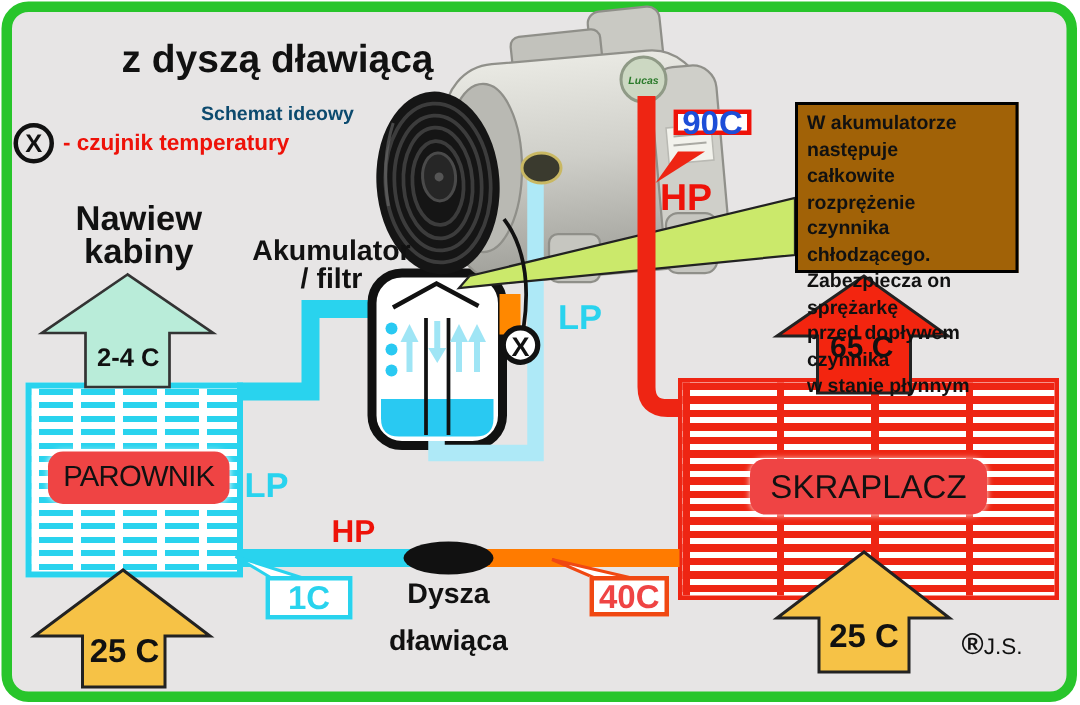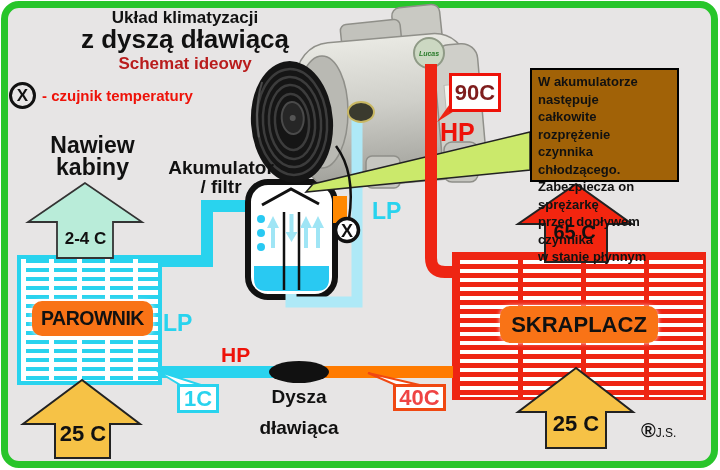--- a/index.html
+++ b/index.html
@@ -15,22 +15,22 @@
   #parownik-box{left:17px;top:255px;width:145px;height:130px;box-sizing:border-box;
      border:4px solid #29d3ee;background:#fff;
      background-image:
        repeating-linear-gradient(90deg,#ffffff 0 5px,rgba(0,0,0,0) 5px 28px),
        repeating-linear-gradient(180deg,#29d3ee 0 4px,#ffffff 4px 9px);}
   #skraplacz-box{left:452px;top:252px;width:254px;height:148px;box-sizing:border-box;
      border:3px solid #ee2513;background:#fff;
      background-image:
        repeating-linear-gradient(90deg,#ee2513 0 5px,rgba(0,0,0,0) 5px 63px),
        repeating-linear-gradient(180deg,#ee2513 0 5px,#ffffff 5px 9px);}
-  .pill{background:#f97316;border-radius:10px;display:flex;align-items:center;justify-content:center;
-        color:#111;font-weight:bold;box-shadow:0 0 4px rgba(255,255,255,.9);}
+  .pill{background:#ef4444;border-radius:10px;display:flex;align-items:center;justify-content:center;
+        color:#111;font-weight:normal;box-shadow:0 0 4px rgba(255,255,255,.9);}
   .tagbox{background:#fff;box-sizing:border-box;display:flex;align-items:center;justify-content:center;font-weight:bold;}
   svg{position:absolute;left:0;top:0;}
   .overlay{z-index:5;}
 </style>
 </head>
 <body>
 
 <div id="stage">
   <div id="frame" class="abs"></div>
 
@@ -111,23 +111,22 @@
 
     <polygon points="157,371 182,386 204,386" fill="#fff" stroke="#29d3ee" stroke-width="2"></polygon>
     <polygon points="368,373 398,386 424,386" fill="#fff" stroke="#f04812" stroke-width="2"></polygon>
 
     <polygon points="85,183 28,222 57,222 57,258 113,258 113,222 142,222" fill="#b9ecd9" stroke="#333" stroke-width="1.8"></polygon>
     <polygon points="82,380 23,424 55,424 55,458 110,458 110,424 140,424" fill="#f6c246" stroke="#222" stroke-width="2"></polygon>
     <polygon points="576,368 518,412 546,412 546,448 606,448 606,412 633,412" fill="#f6c246" stroke="#222" stroke-width="2"></polygon>
     <polygon points="576,184 518,224 545,224 545,262 607,262 607,224 632,224" fill="#f3250f" stroke="#222" stroke-width="2"></polygon>
   </svg>
 
-  <div class="abs overlay b ctr" style="left:60px;top:8px;width:250px;font-size:17px;color:#111;">Układ klimatyzacji</div>
   <div class="abs overlay b ctr" style="left:45px;top:24px;width:280px;font-size:26px;color:#111;">z dyszą dławiącą</div>
-  <div class="abs overlay b ctr" style="left:60px;top:54px;width:250px;font-size:17px;color:#b91c1c;">Schemat ideowy</div>
+  <div class="abs overlay b ctr" style="left:60px;top:68px;width:250px;font-size:13px;color:#0c4a6e;">Schemat ideowy</div>
 
   <div class="abs overlay b ctr" style="left:9px;top:82px;width:27px;height:27px;box-sizing:border-box;border:3.5px solid #111;border-radius:50%;font-size:17px;line-height:21px;color:#111;background:#e7e5e5;">X</div>
   <div class="abs overlay b" style="left:42px;top:87px;font-size:15px;color:#ee1209;">- czujnik temperatury</div>
 
   <div class="abs overlay b ctr prel" style="left:25px;top:134px;width:135px;font-size:23px;line-height:22px;color:#111;">Nawiew
 kabiny</div>
   <div class="abs overlay b ctr" style="left:58px;top:229px;width:55px;font-size:17px;color:#111;">2-4 C</div>
 
   <div class="abs overlay b ctr prel" style="left:160px;top:158px;width:122px;font-size:19px;line-height:19px;color:#111;">Akumulator
 / filtr</div>
@@ -140,27 +139,27 @@
 w stanie płynnym</div>
 
   <div class="abs overlay pill" style="left:32px;top:301px;width:121px;height:35px;font-size:19.5px;letter-spacing:-0.5px;">PAROWNIK</div>
   <div class="abs overlay pill" style="left:500px;top:306px;width:158px;height:37px;font-size:22px;">SKRAPLACZ</div>
 
   <div class="abs overlay b" style="left:163px;top:310px;font-size:23px;color:#29d3ee;">LP</div>
   <div class="abs overlay b" style="left:372px;top:198px;font-size:23px;color:#29d3ee;">LP</div>
   <div class="abs overlay b" style="left:440px;top:118px;font-size:25px;color:#ee1209;">HP</div>
   <div class="abs overlay b" style="left:221px;top:343px;font-size:21px;color:#ee1209;">HP</div>
 
-  <div class="abs overlay tagbox" style="left:449px;top:73px;width:52px;height:39px;border:3px solid #ee1209;font-size:22px;color:#7f1d1d;">90C</div>
-  <div class="abs overlay tagbox" style="left:177px;top:384px;width:42px;height:29px;border:3px solid #29d3ee;font-size:22px;color:#29d3ee;">1C</div>
+  <div class="abs overlay tagbox" style="left:449px;top:73px;width:52px;height:17px;border:3px solid #ee1209;font-size:22px;color:#1d4ed8;">90C</div>
+  <div class="abs overlay tagbox" style="left:177px;top:384px;width:58px;height:29px;border:3px solid #29d3ee;font-size:22px;color:#29d3ee;">1C</div>
   <div class="abs overlay tagbox" style="left:393px;top:384px;width:53px;height:27px;border:3px solid #f04812;font-size:22px;color:#ef4444;">40C</div>
 
   <div class="abs overlay b ctr prel" style="left:249px;top:381px;width:100px;font-size:19px;line-height:31px;color:#111;">Dysza
 dławiąca</div>
 
   <div class="abs overlay b ctr" style="left:546px;top:221px;width:57px;font-size:20px;color:#111;">65 C</div>
   <div class="abs overlay b ctr" style="left:52px;top:421px;width:62px;font-size:22px;color:#111;">25 C</div>
   <div class="abs overlay b ctr" style="left:544px;top:411px;width:64px;font-size:22px;color:#111;">25 C</div>
 
   <div class="abs overlay" style="left:641px;top:419px;color:#111;">
-    <span class="b" style="font-size:20px;">®</span><span style="font-size:12px;">J.S.</span>
+    <span class="b" style="font-size:20px;">®</span><span style="font-size:15px;">J.S.</span>
   </div>
 </div>
 
 </body></html>

